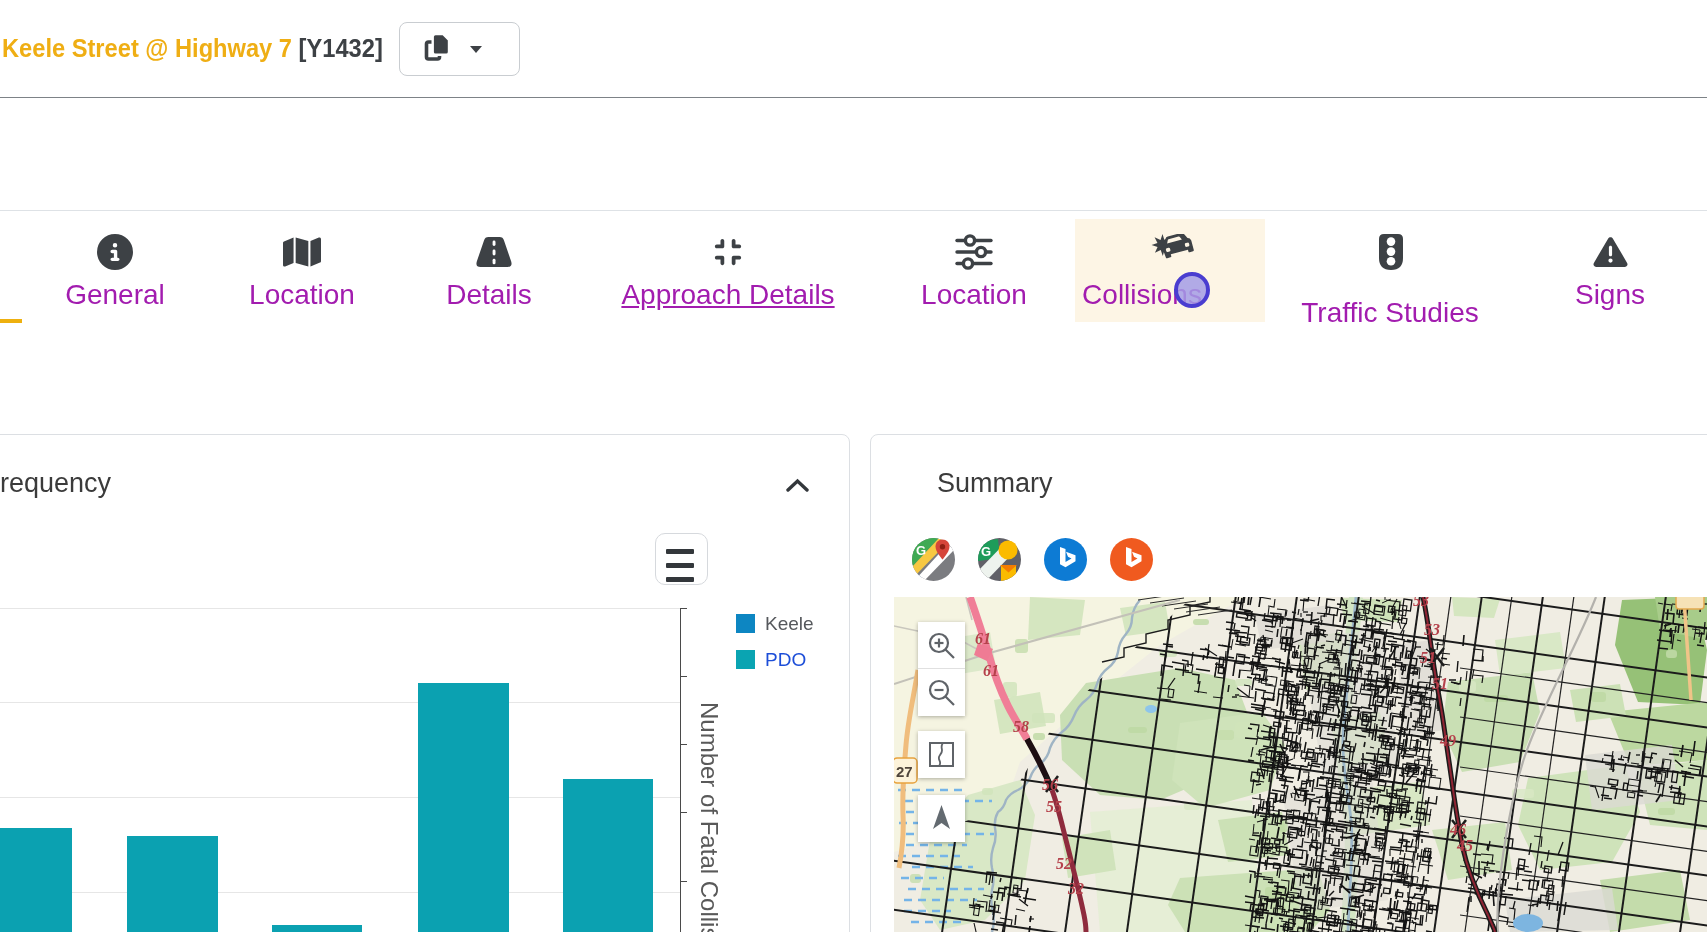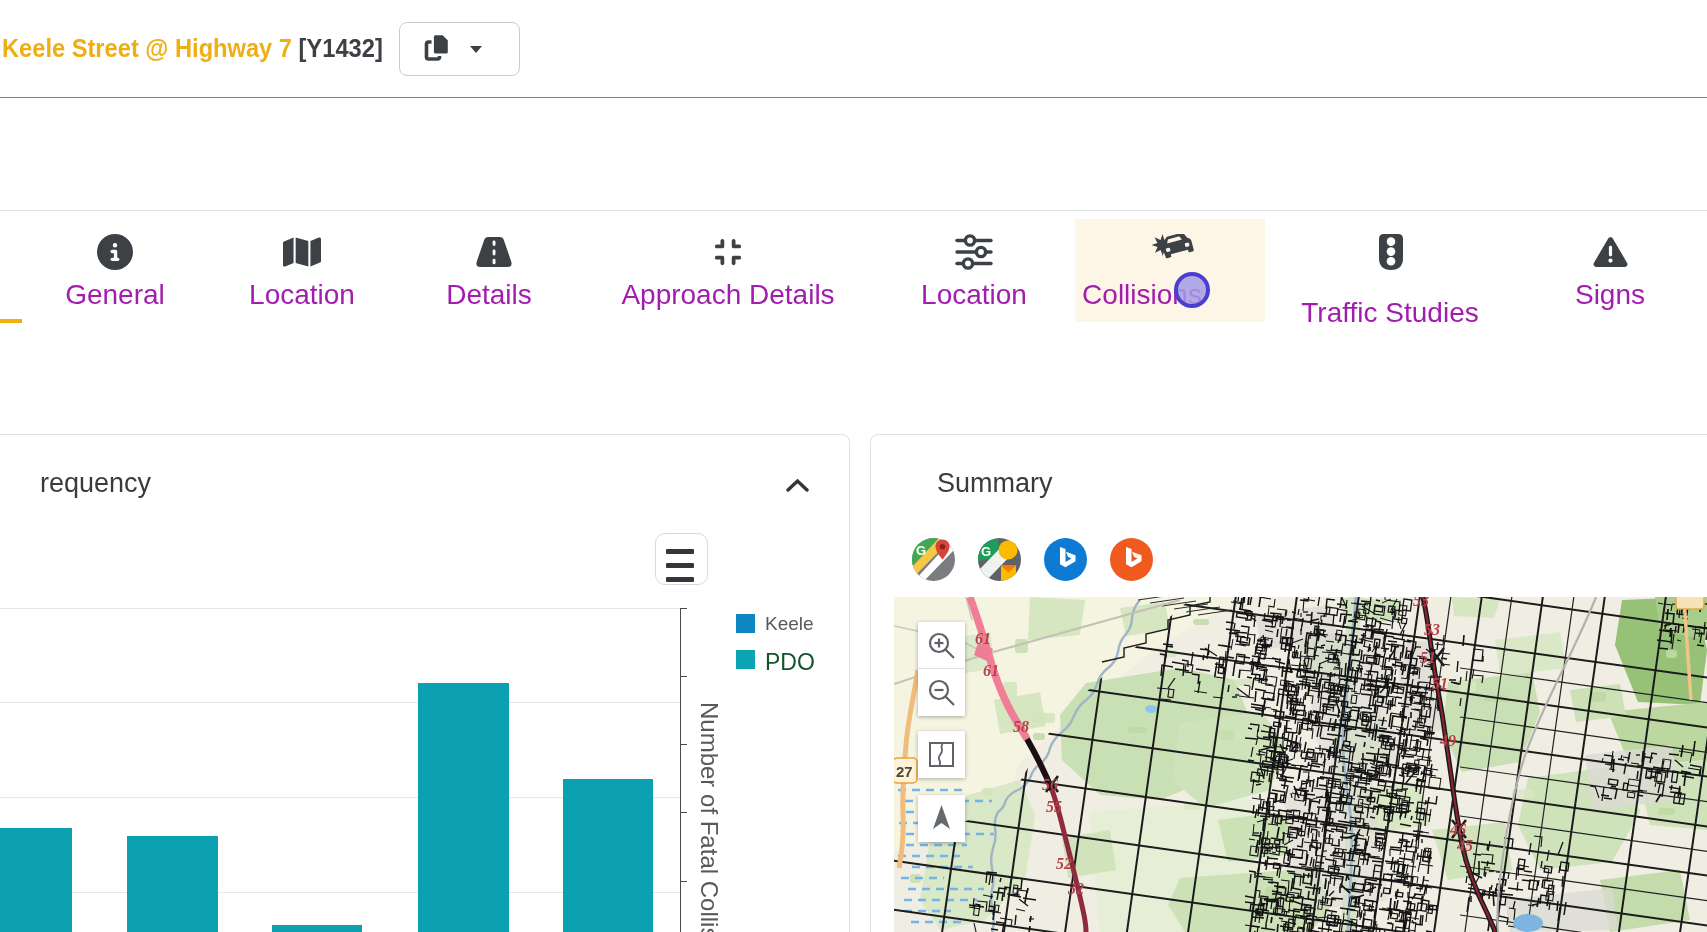--- a/index.html
+++ b/index.html
@@ -39,21 +39,21 @@
     <rect x="16.6" y="3.5" width="2.9" height="5.5" rx="1.4"></rect>
     <rect x="16.6" y="12.5" width="2.9" height="6" rx="1.4"></rect>
     <rect x="16.6" y="21.8" width="2.9" height="5.5" rx="1.4"></rect>
   </g>
 </svg>
 <div class="abs tlab" style="left:489px;top:279px;">Details</div>
 
 <svg class="abs" style="left:712px;top:237px;" width="32" height="30" viewBox="0 0 448 512">
     <path fill="#3d4145" d="M160 64c0-17.7-14.3-32-32-32s-32 14.3-32 32l0 64-64 0c-17.7 0-32 14.3-32 32s14.3 32 32 32l96 0c17.7 0 32-14.3 32-32l0-96zM32 320c-17.7 0-32 14.3-32 32s14.3 32 32 32l64 0 0 64c0 17.7 14.3 32 32 32s32-14.3 32-32l0-96c0-17.7-14.3-32-32-32l-96 0zM352 64c0-17.7-14.3-32-32-32s-32 14.3-32 32l0 96c0 17.7 14.3 32 32 32l96 0c17.7 0 32-14.3 32-32s-14.3-32-32-32l-64 0 0-64zM320 320c-17.7 0-32 14.3-32 32l0 96c0 17.7 14.3 32 32 32s32-14.3 32-32l0-64 64 0c17.7 0 32-14.3 32-32s-14.3-32-32-32l-96 0z"></path>
   </svg>
-<div class="abs tlab" style="left:728px;top:279px;">Approach Details</div>
+<div class="abs tlab" style="left:728px;top:279px;text-decoration:underline;">Approach Details</div>
 
 <svg class="abs" style="left:955px;top:233px;" width="38" height="38" viewBox="0 0 38 38">
   <g stroke="#3d4145" stroke-width="3.4" stroke-linecap="round" fill="none">
     <line x1="2" y1="7.5" x2="36" y2="7.5"></line>
     <line x1="2" y1="19" x2="36" y2="19"></line>
     <line x1="2" y1="30.5" x2="36" y2="30.5"></line>
   </g>
   <g stroke="#3d4145" stroke-width="3.4" fill="#fff">
     <circle cx="15" cy="7.5" r="4.6"></circle>
     <circle cx="26" cy="19" r="4.6"></circle>
@@ -86,21 +86,21 @@
 <div class="abs tlab" style="left:1390px;top:279px;margin-top:18px;">Traffic Studies</div>
 
 <svg class="abs" style="left:1589px;top:235px;" width="43" height="34" viewBox="0 0 512 512">
     <path fill="#3d4145" d="M256 32c14.2 0 27.3 7.5 34.5 19.8l216 368c7.3 12.4 7.3 27.7 .2 40.1S486.3 480 472 480L40 480c-14.3 0-27.6-7.7-34.7-20.1s-7-27.8 .2-40.1l216-368C228.7 39.5 241.8 32 256 32zm0 128c-13.3 0-24 10.7-24 24l0 112c0 13.3 10.7 24 24 24s24-10.7 24-24l0-112c0-13.3-10.7-24-24-24zm32 224a32 32 0 1 0 -64 0 32 32 0 1 0 64 0z"></path>
   </svg>
 <div class="abs tlab" style="left:1610px;top:279px;">Signs</div>
 
 <div class="abs" style="left:1174px;top:272px;width:36px;height:36px;border-radius:50%;border:4.5px solid #4a3dd0;background:rgba(163,156,230,0.85);box-sizing:border-box;"></div>
 
 <div class="abs" style="left:-140px;top:434px;width:988px;height:560px;border:1px solid #dcdfe3;border-radius:8px;"></div>
-<div class="abs" style="left:0px;top:468px;font-size:27px;color:#3b3b3b;padding-left:40px;">requency</div>
+<div class="abs" style="left:0px;top:468px;font-size:27px;color:#3b3b3b;">requency</div>
 <svg class="abs" style="left:786px;top:478px;" width="23" height="14" viewBox="0 0 23 14">
   <path d="M2 12 L11.5 3 L21 12" fill="none" stroke="#33373b" stroke-width="3.4" stroke-linecap="round"></path>
 </svg>
 
 <div class="abs" style="left:655px;top:533px;width:51px;height:50px;border:1px solid #d6d9dd;border-radius:10px;background:#fff;"></div>
 <div class="abs" style="left:666px;top:549px;width:28px;height:5px;background:#33373b;border-radius:1px;"></div>
 <div class="abs" style="left:666px;top:563px;width:28px;height:5px;background:#33373b;border-radius:1px;"></div>
 <div class="abs" style="left:666px;top:577px;width:28px;height:5px;background:#33373b;border-radius:1px;"></div>
 
 <svg class="abs" style="left:0;top:597px;" width="860" height="335" viewBox="0 0 860 335">
@@ -122,21 +122,21 @@
   <line x1="680" y1="11.5" x2="687" y2="11.5" stroke="#4a4a4a" stroke-width="1"></line>
   <line x1="680" y1="79.5" x2="687" y2="79.5" stroke="#4a4a4a" stroke-width="1"></line>
   <line x1="680" y1="147.5" x2="687" y2="147.5" stroke="#4a4a4a" stroke-width="1"></line>
   <line x1="680" y1="215.5" x2="687" y2="215.5" stroke="#4a4a4a" stroke-width="1"></line>
   <line x1="680" y1="284.5" x2="687" y2="284.5" stroke="#4a4a4a" stroke-width="1"></line>
 </svg>
 
 <div class="abs" style="left:736px;top:614px;width:19px;height:19px;background:#0d86c2;"></div>
 <div class="abs" style="left:765px;top:613px;font-size:19px;color:#55585c;">Keele</div>
 <div class="abs" style="left:736px;top:650px;width:19px;height:19px;background:#0aa4b2;"></div>
-<div class="abs" style="left:765px;top:649px;font-size:23px;color:#14532d;">PDO</div>
+<div class="abs" style="left:765px;top:649px;font-size:19px;color:#1d4ed8;">PDO</div>
 
 <div class="abs" style="left:723px;top:702px;font-size:24px;color:#595959;transform:rotate(90deg);transform-origin:0 0;white-space:nowrap;">Number of Fatal Collisions</div>
 
 <div class="abs" style="left:870px;top:434px;width:900px;height:560px;border:1px solid #dcdfe3;border-radius:8px;"></div>
 <div class="abs" style="left:893px;top:468px;font-size:27px;color:#3b3b3b;margin-left:44px;">Summary</div>
 
 <svg class="abs" style="left:912px;top:538px;" width="43" height="43" viewBox="0 0 43 43">
   <defs>
       <clipPath id="c1">
         <circle cx="21.5" cy="21.5" r="21.5"></circle>

